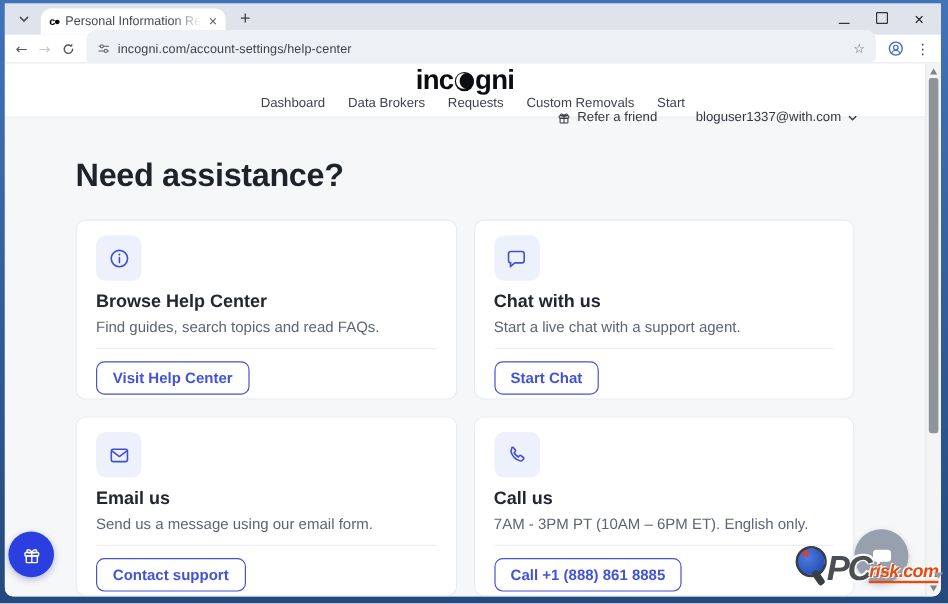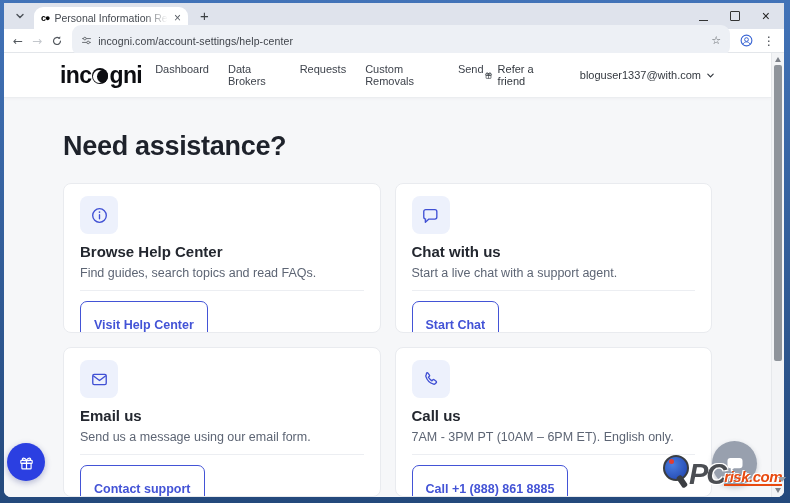--- a/index.html
+++ b/index.html
@@ -24,40 +24,40 @@
   .nav-glyph{font-family:"DejaVu Sans",sans-serif;font-size:12px;color:#54595f;line-height:1;}
   .nav-glyph.disabled{color:#c3c7cc;}
   .addr{flex:1;height:31px;background:#edf0f5;border-radius:9px;display:flex;align-items:center;padding:0 9px;gap:6px;}
   .addr .url{flex:1;font-size:10.5px;color:#3f434a;letter-spacing:.1px;}
   .addr .star{font-family:"DejaVu Sans",sans-serif;font-size:11px;color:#5f6368;}
   .menu-dots{font-family:"DejaVu Sans",sans-serif;font-size:12px;color:#42464c;}
 
   
   .site{flex:1;display:flex;background:#f6f7f9;position:relative;overflow:hidden;}
   .site-content{flex:1;overflow:hidden;position:relative;}
-  .site-header{height:44px;background:#fff;border-bottom:1px solid #ebedf0;display:flex;align-items:center;padding:0 56px;box-shadow:0 1px 3px rgba(40,50,70,.04);}
+  .site-header{height:44px;background:#fff;border-bottom:1px solid #ebedf0;display:flex;align-items:center;padding:0 56px;box-shadow:0 1px 3px rgba(40,50,70,.04);flex-direction:column;}
   .logo{display:flex;align-items:center;font-weight:800;font-size:23px;letter-spacing:-.6px;color:#0c0d11;}
   .logo-o{position:relative;display:inline-block;width:16px;height:16px;border-radius:50%;background:#0c0d11;margin:2px 1px 0 1px;overflow:hidden;}
   .logo-o::before{content:'';position:absolute;left:1px;top:1.5px;width:12px;height:13px;border-radius:50%;background:#fff;}
   .logo-o::after{content:'';position:absolute;left:4.5px;top:1.5px;width:12px;height:13px;border-radius:50%;background:#0c0d11;}
   .main-nav{display:flex;gap:19px;margin-left:13px;}
   .main-nav a{font-size:11px;color:#3e434c;text-decoration:none;}
   .hdr-right{margin-left:auto;display:flex;align-items:center;gap:32px;}
   .refer{display:flex;align-items:center;gap:5px;font-size:11px;color:#33383f;}
   .account{display:flex;align-items:center;gap:5px;font-size:11px;color:#33383f;}
 
   .main{padding:0 59px;}
   .page-title{margin:33px 0 0;font-size:27px;font-weight:bold;color:#1e222b;letter-spacing:-.3px;}
   .cards{margin-top:21px;display:grid;grid-template-columns:1fr 1fr;gap:14px;}
   .card{box-sizing:border-box;height:150px;background:#fff;border:1px solid #e9ebef;border-radius:8px;padding:12px 16px;overflow:hidden;}
   .icon-tile{width:38px;height:38px;border-radius:8px;background:#edf1fc;display:flex;align-items:center;justify-content:center;}
   .card h3{margin:9px 0 0;font-size:15px;font-weight:bold;color:#23272f;}
   .card p{margin:6px 0 0;font-size:12.5px;color:#5d6574;}
   .card .rule{margin-top:10px;border-top:1px solid #eceef2;height:0;}
-  .card .btn{display:inline-block;margin-top:10px;padding:16px 13px;border:1.5px solid #4353d6;border-radius:7px;background:#fff;color:#4353d6;font-size:12.5px;font-weight:bold;font-family:"Liberation Sans",sans-serif;cursor:pointer;}
+  .card .btn{display:inline-block;margin-top:10px;padding:6px 13px;border:1.5px solid #4353d6;border-radius:7px;background:#fff;color:#4353d6;font-size:12.5px;font-weight:bold;font-family:"Liberation Sans",sans-serif;cursor:pointer;}
 
   
   .gift-fab{position:absolute;left:3px;bottom:16px;width:38px;height:38px;border-radius:50%;background:#2b3fe1;display:flex;align-items:center;justify-content:center;box-shadow:0 2px 6px rgba(20,30,120,.3);}
   .chat-fab{position:absolute;right:14px;bottom:11px;width:45px;height:45px;border-radius:50%;background:#98a0ae;display:flex;align-items:center;justify-content:center;box-shadow:0 2px 5px rgba(60,70,90,.25);}
 
   
   .scrollbar{width:12px;background:#f3f4f6;border-left:1px solid #e6e8eb;position:relative;flex:none;}
   .sb-up{position:absolute;top:4px;left:50%;transform:translateX(-50%);width:0;height:0;border-left:3.5px solid transparent;border-right:3.5px solid transparent;border-bottom:5px solid #7e828a;}
   .sb-down{position:absolute;bottom:4px;left:50%;transform:translateX(-50%);width:0;height:0;border-left:3.5px solid transparent;border-right:3.5px solid transparent;border-top:5px solid #7e828a;}
   .sb-thumb{position:absolute;top:12px;left:2px;right:2px;height:296px;background:#8f949b;border-radius:2px;}
@@ -131,21 +131,21 @@
           <div class="logo">
             <span>inc</span>
               <span class="logo-o"></span>
               <span>gni</span>
           </div>
           <nav class="main-nav">
             <a href="#">Dashboard</a>
             <a href="#">Data Brokers</a>
             <a href="#">Requests</a>
             <a href="#">Custom Removals</a>
-            <a href="#">Send</a>
+            <a href="#">Start</a>
           </nav>
           <div class="hdr-right">
             <div class="refer">
               <svg width="12" height="12" viewBox="0 0 24 24">
                   <g fill="none" stroke="#33383f" stroke-width="1.7">
                     <rect x="4" y="9" width="16" height="4" rx="1"></rect>
                     <rect x="5.5" y="13" width="13" height="8" rx="1"></rect>
                     <line x1="12" y1="9" x2="12" y2="21"></line>
                     <path d="M12 9c-2-4.5-7-3.5-5.5-.7C7.3 9.8 10 9.5 12 9zm0 0c2-4.5 7-3.5 5.5-.7C16.7 9.8 14 9.5 12 9z"></path>
                   </g>

